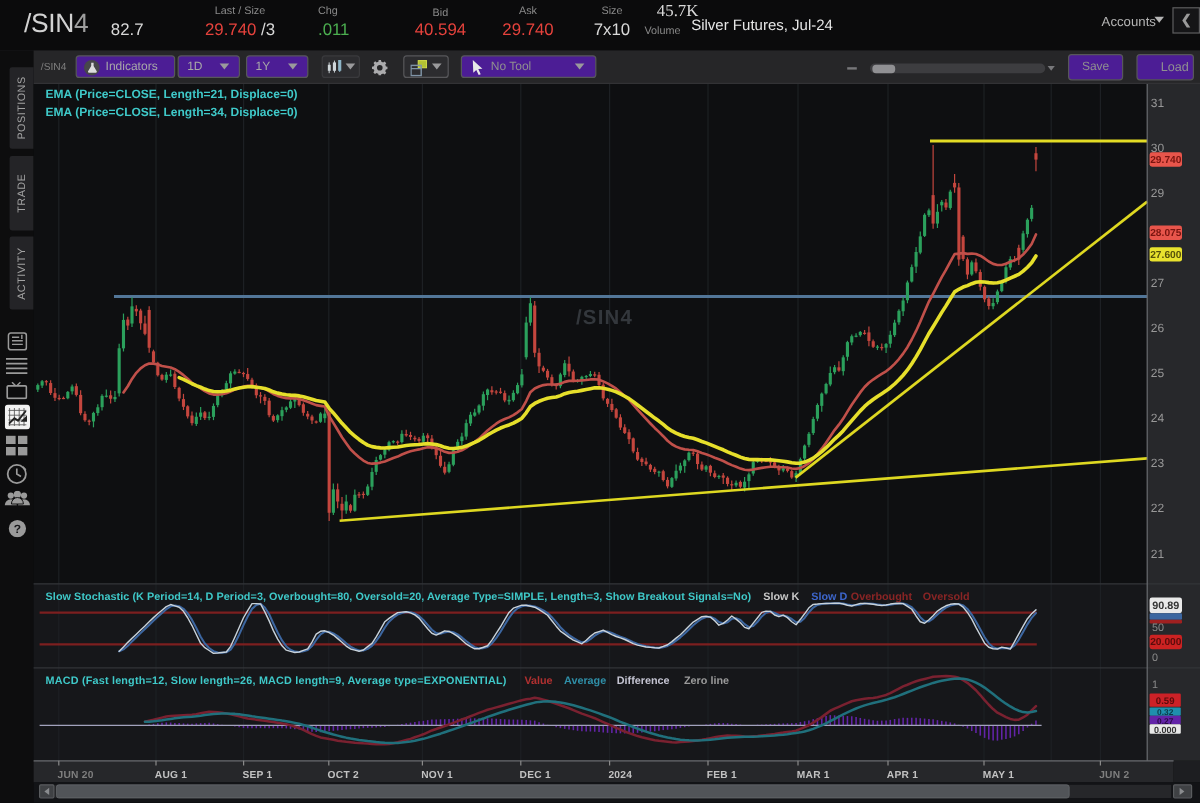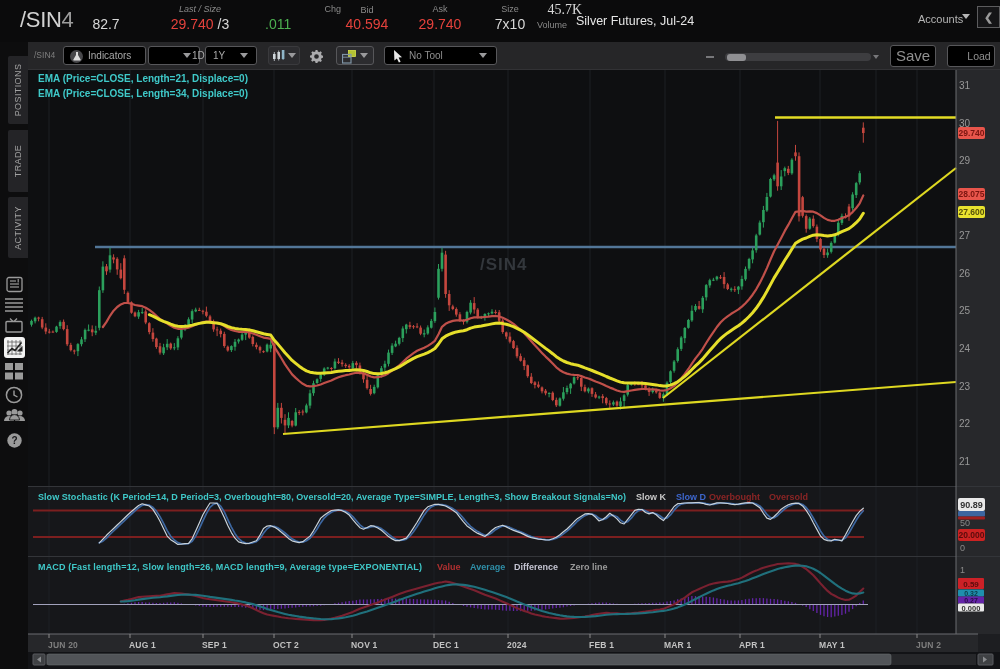--- a/index.html
+++ b/index.html
@@ -3,39 +3,39 @@
 <meta charset="utf-8">
 <style>
   * { margin:0; padding:0; box-sizing:border-box; }
   html,body { width:1000px; height:669px; background:#0b0b0c; overflow:hidden;
     font-family:"Liberation Sans", sans-serif; }
   .abs { position:absolute; }
   .lbl { font-size:9px; color:#8a8a8a; }
   .val { font-size:14px; color:#d8d8d8; }
   .red { color:#e5423c; }
   .grn { color:#4caf50; }
-  .tbbtn { position:absolute; top:4px; height:19px; background:#000000;
+  .tbbtn { position:absolute; top:4px; height:19px; background:#4c1d95;
     border:1px solid #57575a; border-radius:3px; color:#a8a8a8; font-size:10px; }
   .tri { display:inline-block; width:0; height:0; border-left:4px solid transparent;
     border-right:4px solid transparent; border-top:5px solid #9a9a9c; }
   .vtab { position:absolute; left:8px; width:20px; background:#242427; border-radius:2px 0 0 2px; }
   .vtab span { position:absolute; left:50%; top:50%;
     transform:translate(-50%,-50%) rotate(-90deg); white-space:nowrap;
     font-size:9px; color:#a2a2a2; letter-spacing:0.4px; }
 </style>
 </head>
 <body>
 
 <div class="abs" style="left:0;top:0;width:1000px;height:42px;background:#0b0b0c;">
   <div class="abs" style="left:20px;top:7px;font-size:22px;letter-spacing:-0.3px;color:#d2d2d2;">/SIN<span style="color:#9d9d9d">4</span></div>
   <div class="abs lbl" style="left:76px;top:4px;width:60px;text-align:center;margin-top:40px;">IV Rank</div>
   <div class="abs val" style="left:76px;top:16px;width:60px;text-align:center;">82.7</div>
-  <div class="abs lbl" style="left:155px;top:4px;width:90px;text-align:center;font-style:italic;">Last / Size</div>
+  <div class="abs lbl" style="left:155px;top:4px;width:90px;text-align:center;">Last / Size</div>
   <div class="abs val" style="left:155px;top:16px;width:90px;text-align:center;"><span class="red">29.740</span> /3</div>
-  <div class="abs lbl" style="left:281px;top:4px;width:60px;text-align:right;">Chg</div>
+  <div class="abs lbl" style="left:265px;top:4px;width:60px;text-align:left;">Chg</div>
   <div class="abs val grn" style="left:265px;top:16px;width:60px;text-align:left;">.011</div>
   <div class="abs lbl" style="left:337px;top:5px;width:60px;text-align:center;">Bid</div>
   <div class="abs val red" style="left:337px;top:16px;width:60px;text-align:center;">40.594</div>
   <div class="abs lbl" style="left:410px;top:4px;width:60px;text-align:center;">Ask</div>
   <div class="abs val red" style="left:410px;top:16px;width:60px;text-align:center;">29.740</div>
   <div class="abs lbl" style="left:480px;top:4px;width:60px;text-align:center;">Size</div>
   <div class="abs val" style="left:480px;top:16px;width:60px;text-align:center;">7x10</div>
   <div class="abs lbl" style="left:522px;top:4px;width:60px;text-align:center;margin-top:16px;">Volume</div>
   <div class="abs val" style="left:522px;top:2px;width:60px;text-align:right;font-family:Liberation Serif, serif;">45.7K</div>
   <div class="abs" style="left:576px;top:14px;font-size:12.5px;color:#e6e6e6;">Silver Futures, Jul-24</div>
@@ -47,21 +47,21 @@
 <div class="abs" style="left:0;top:42px;width:1000px;height:28px;background:#262628;border-bottom:1px solid #323235;">
   <div class="abs" style="left:34px;top:8px;font-size:8.5px;color:#7f7f7f;">/SIN4</div>
   <div class="tbbtn" style="left:63px;width:83px;">
     <span style="position:absolute;left:6px;top:2.5px;width:13px;height:13px;border-radius:50%;background:#47474a;"></span>
     <svg style="position:absolute;left:8.5px;top:4.5px" width="8" height="9" viewBox="0 0 8 9">
         <path d="M3 0 h2 v3 l2.6 4.4 a0.8 0.8 0 0 1 -0.7 1.2 h-5.8 a0.8 0.8 0 0 1 -0.7 -1.2 L3 3 Z" fill="#ddd"></path>
       </svg>
     <span style="position:absolute;left:24px;top:3px;">Indicators</span>
   </div>
   <div class="tbbtn" style="left:148px;width:52px;">
-    <span style="position:absolute;left:7px;top:3px;margin-left:36px;">1D</span>
+    <span style="position:absolute;left:7px;top:3px;">1D</span>
     <span class="tri" style="position:absolute;left:34px;top:6px;"></span>
   </div>
   <div class="tbbtn" style="left:205px;width:52px;">
     <span style="position:absolute;left:7px;top:3px;">1Y</span>
     <span class="tri" style="position:absolute;left:34px;top:6px;"></span>
   </div>
   <div class="tbbtn" style="left:268px;width:32px;border-color:#3a3a3d;background:#2c2c2f;">
     <svg style="position:absolute;left:4px;top:3px" width="12" height="12" viewBox="0 0 12 12">
         <rect x="0" y="4" width="2.6" height="5" fill="#cfd6da"></rect>
         <rect x="4.4" y="2" width="2.6" height="7" fill="#cfd6da"></rect>
@@ -88,21 +88,21 @@
         <path d="M1 0 L9 7.2 L5.6 7.6 L7.6 11.8 L5.9 12.6 L3.9 8.4 L1.4 10.6 Z" fill="#e8e8e8"></path>
       </svg>
     <span style="position:absolute;left:24px;top:3px;color:#8f8f8f;">No Tool</span>
     <span class="tri" style="position:absolute;left:94px;top:6px;"></span>
   </div>
   <div class="abs" style="left:706px;top:14px;width:8px;height:2px;background:#77777a;"></div>
   <div class="abs" style="left:725px;top:11px;width:146px;height:8px;background:#3d3d40;border-radius:4px;">
     <div class="abs" style="left:2px;top:0.5px;width:19px;height:7px;background:#909093;border-radius:3px;"></div>
   </div>
   <div class="abs" style="left:873px;top:13px;width:0;height:0;border-left:3.5px solid transparent;border-right:3.5px solid transparent;border-top:4.5px solid #77777a;"></div>
-  <div class="tbbtn" style="left:890px;top:3px;width:46px;height:22px;text-align:center;line-height:20px;color:#909090;font-size:15px;">Save</div>
+  <div class="tbbtn" style="left:890px;top:3px;width:46px;height:22px;text-align:center;line-height:20px;color:#909090;font-size:10px;">Save</div>
   <div class="tbbtn" style="left:947px;top:3px;width:48px;height:22px;text-align:center;line-height:20px;color:#909090;font-size:10.5px;padding-left:16px;">Load</div>
 </div>
 
 <div class="abs" style="left:0;top:42px;width:28px;height:627px;background:#0d0d0e;">
   <div class="vtab" style="top:14px;height:68px;">
       <span>POSITIONS</span>
     </div>
   <div class="vtab" style="top:88px;height:62px;">
       <span>TRADE</span>
     </div>

